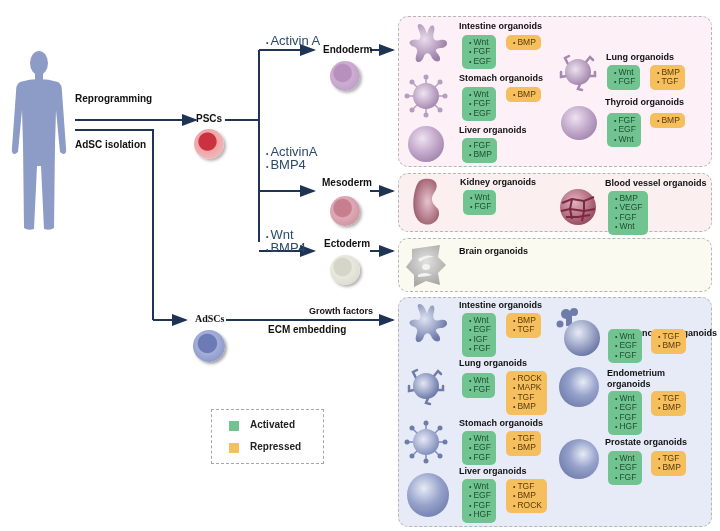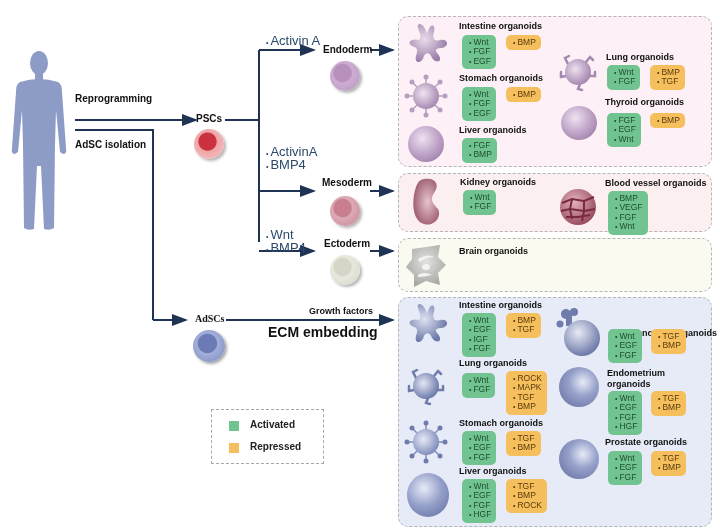--- a/index.html
+++ b/index.html
@@ -78,21 +78,21 @@
 <div class="factor" style="left:266px;top:230px;">
   <div><span>Wnt</span></div>
   <div><span>BMP4</span></div>
 </div>
 <div class="lbl" style="left:324px;top:238px;">Ectoderm</div>
 <div class="cell" style="left:330px;top:255px;width:30px;height:30px;background:radial-gradient(circle at 42% 40%, #d6d6c8 0 34%, #e8e8de 40%, #dcdcd0 75%, #b8b8ab 100%);box-shadow:2px 2px 3px rgba(0,0,0,0.3);"></div>
 
 <div class="lbl" style="left:195px;top:313px;font-family:Liberation Serif, serif;">AdSCs</div>
 <div class="cell" style="left:193px;top:330px;width:32px;height:32px;background:radial-gradient(circle at 45% 42%, #6c7bb5 0 36%, #a3afd8 40%, #8c99c9 75%, #5e6ca3 100%);box-shadow:2px 2px 3px rgba(0,0,0,0.35);"></div>
 <div class="lbl" style="left:269px;top:306px;font-size:9px;margin-left:40px;">Growth factors</div>
-<div class="lbl" style="left:268px;top:324px;font-size:14px;">ECM embedding</div>
+<div class="lbl" style="left:268px;top:324px;font-size:10px;">ECM embedding</div>
 
 <div class="legend">
   <div class="sw" style="left:17px;top:11px;background:#71c48f;"></div>
   <div class="t" style="left:38px;top:9px;">Activated</div>
   <div class="sw" style="left:17px;top:33px;background:#f5bf5d;"></div>
   <div class="t" style="left:38px;top:31px;">Repressed</div>
 </div>
 
 <div class="panel p-endo"></div>
 <div class="panel p-meso"></div>

